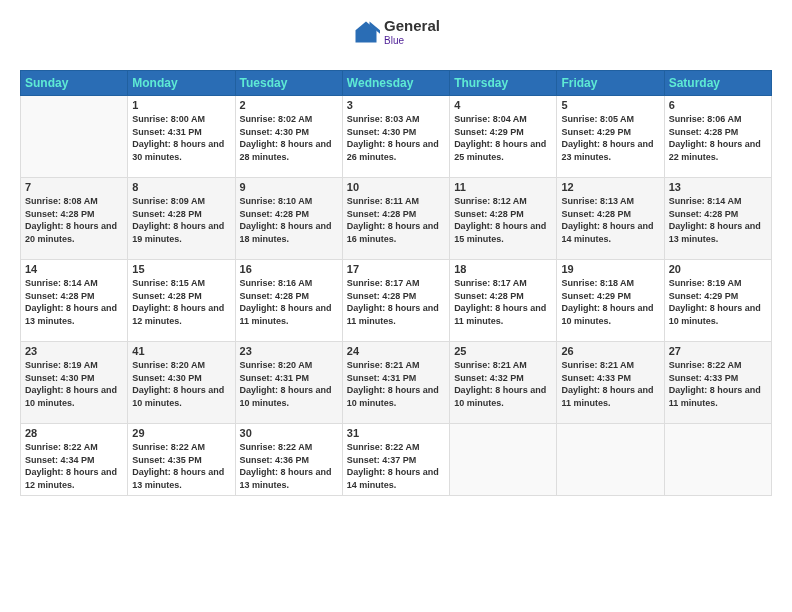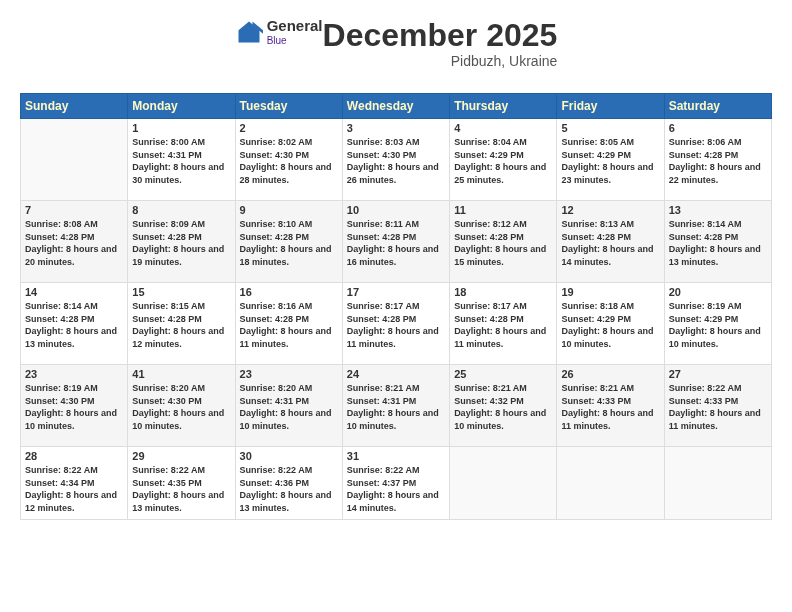--- a/index.html
+++ b/index.html
@@ -59,21 +59,21 @@
       font-size: 14px;
       color: #555;
     }
     .calendar {
       width: 100%;
       border-collapse: collapse;
       border: 1px solid #ccc;
     }
     .calendar th {
       background: #2a6db5;
-      color: #fef9c3;
+      color: #5eead4;
       font-size: 12px;
       font-weight: bold;
       padding: 5px 4px;
       text-align: left;
       border: 1px solid #2060a0;
     }
     .calendar td {
       width: calc(100% / 7);
       vertical-align: top;
       padding: 3px 4px 4px 4px;
@@ -116,24 +116,20 @@
     <div class="logo">
       <svg class="logo-icon" viewBox="0 0 32 32">
         <polygon points="16,4 28,14 28,28 4,28 4,14" fill="#2a6db5"></polygon>
         <polygon points="20,4 32,14 32,18 20,8" fill="#2a6db5"></polygon>
       </svg>
       <div class="logo-text">
         <span class="logo-general">General</span>
         <span class="logo-blue">Blue</span>
       </div>
     </div>
-    <div class="title-block">
-      <div class="month-title">December 2025</div>
-      <div class="subtitle">Pidbuzh, Ukraine</div>
-    </div>
   </div>
 
   <table class="calendar">
     <thead>
       <tr>
       <th>Sunday</th>
           <th>Monday</th>
           <th>Tuesday</th>
           <th>Wednesday</th>
           <th>Thursday</th>

